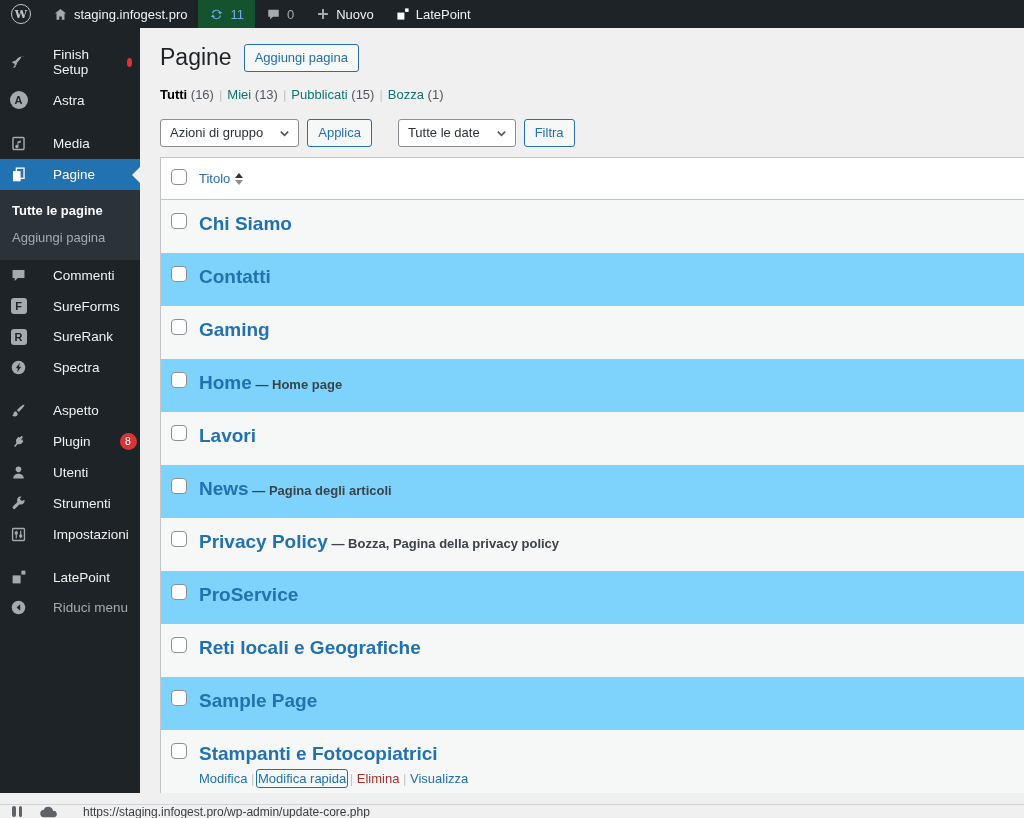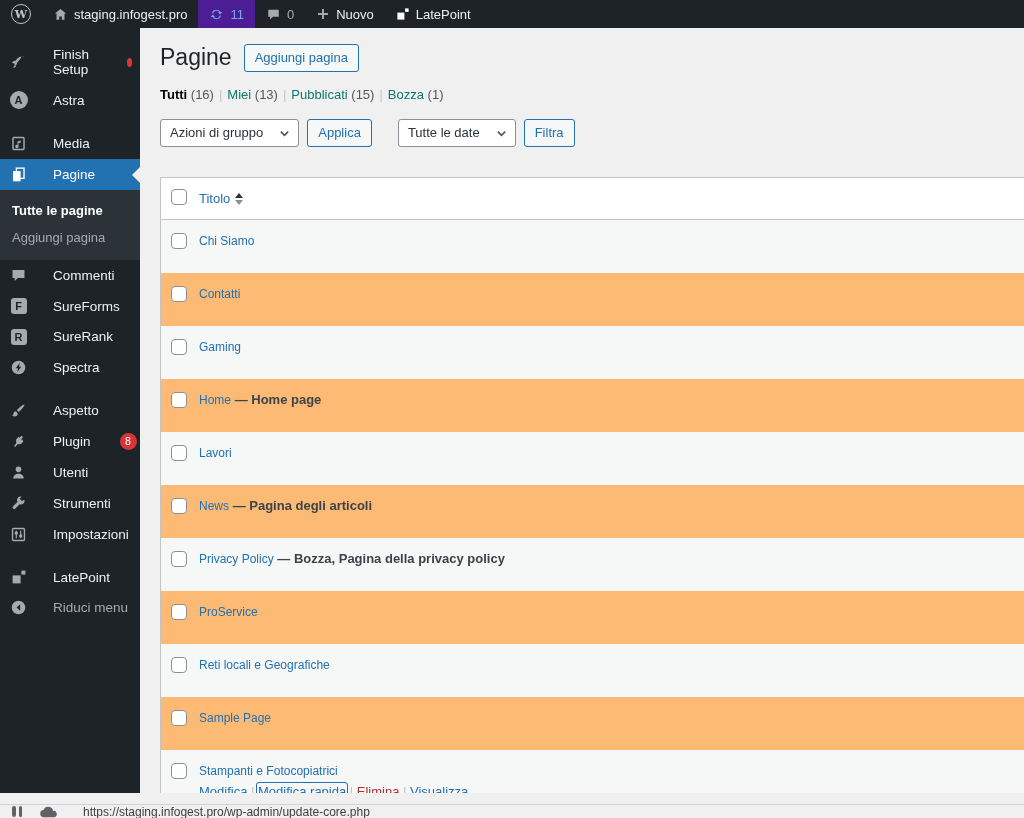--- a/index.html
+++ b/index.html
@@ -15,21 +15,21 @@
   .icon { display:inline-flex; align-items:center; justify-content:center; flex:none; }
   .icon svg { display:block; }
 
   
   #adminbar {
     position:absolute; top:0; left:0; right:0; height:28px;
     background:#1d2327; display:flex; align-items:stretch; z-index:30;
   }
   .ab-item { display:flex; align-items:center; gap:6px; padding:0 11px; color:#f0f0f1; font-size:13px; cursor:pointer; }
   .ab-item .icon { color:#a7aaad; }
-  #ab-updates { background:#4c1d95; color:#72aee6; }
+  #ab-updates { background:#14532d; color:#72aee6; }
   #ab-updates .icon { color:#72aee6; }
   #ab-comments { color:#a7aaad; }
   .wp-logo-circle {
     width:20px; height:20px; border:1.6px solid #c3c4c7; border-radius:50%;
     color:#c3c4c7; font-size:11px; font-weight:bold; display:flex; align-items:center; justify-content:center;
     font-family:"DejaVu Serif", serif;
   }
 
   
   #sidebar {
@@ -86,41 +86,41 @@
   .tablenav { margin-top:17px; display:flex; align-items:center; gap:8px; }
   .fake-select {
     display:inline-flex; align-items:center; gap:16px; background:#fff;
     border:1px solid #8c8f94; border-radius:3px; padding:4px 8px 4px 9px;
     font-size:13px; color:#2c3338; cursor:pointer; line-height:1.4;
   }
   .tablenav .spacer { width:10px; }
 
   
   table.list-table {
-    margin-top:30px; width:100%; border-collapse:collapse; background:#fdba74;
+    margin-top:10px; width:100%; border-collapse:collapse; background:#7dd3fc;
     border:1px solid #c3c4c7; border-bottom:none; border-right:none;
   }
   .list-table thead th {
     text-align:left; font-weight:400; font-size:13px; padding:11px 10px;
     border-bottom:1px solid #c3c4c7; background:#fff;
   }
   .check-col { width:36px; }
   .list-table thead th.title-col, .list-table td.title-col { padding-left:2px; }
   .col-title-link { color:#2271b1; text-decoration:none; display:inline-flex; align-items:center; gap:5px; cursor:pointer; }
   .sorting-indicator { display:inline-flex; flex-direction:column; gap:2px; }
   .sorting-indicator .up { width:0; height:0; border-left:4px solid transparent; border-right:4px solid transparent; border-bottom:5px solid #2c3338; }
   .sorting-indicator .down { width:0; height:0; border-left:4px solid transparent; border-right:4px solid transparent; border-top:5px solid #8c8f94; }
   .list-table tbody tr { height:53px; }
   .list-table tbody tr:nth-child(odd) { background:#f6f7f7; }
   .list-table tbody td { vertical-align:top; padding:13px 10px 8px; font-size:13px; }
   .checkbox {
     width:16px; height:16px; border:1px solid #8c8f94; border-radius:4px;
     background:#fff; display:inline-block; cursor:pointer;
   }
-  .row-title { color:#2271b1; font-weight:normal; text-decoration:none; font-size:12px; cursor:pointer; }
+  .row-title { color:#2271b1; font-weight:bold; text-decoration:none; font-size:19px; cursor:pointer; }
   .post-state { color:#3c434a; font-weight:bold; }
   .row-actions { margin-top:6px; font-size:13px; color:#c3c4c7; }
   .row-action { color:#2271b1; text-decoration:none; cursor:pointer; }
   .row-action.danger { color:#b32d2e; }
   .row-action.focused { outline:1.5px solid #2271b1; outline-offset:1px; border-radius:1px; }
   .sep { color:#c3c4c7; }
 
   
   #footerbar {
     position:absolute; left:0; right:0; bottom:0; height:14px;

